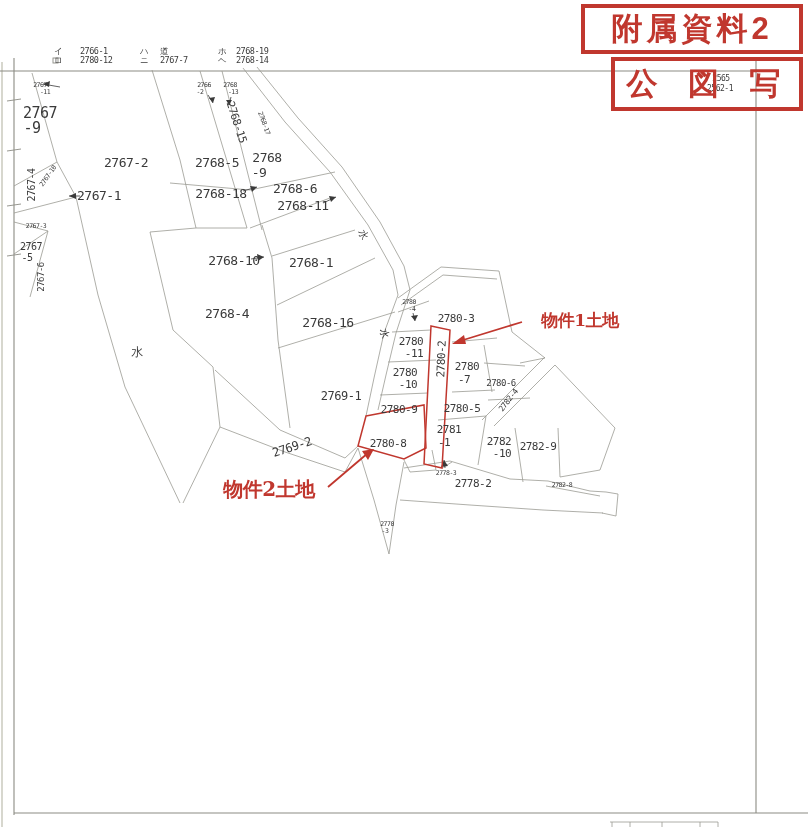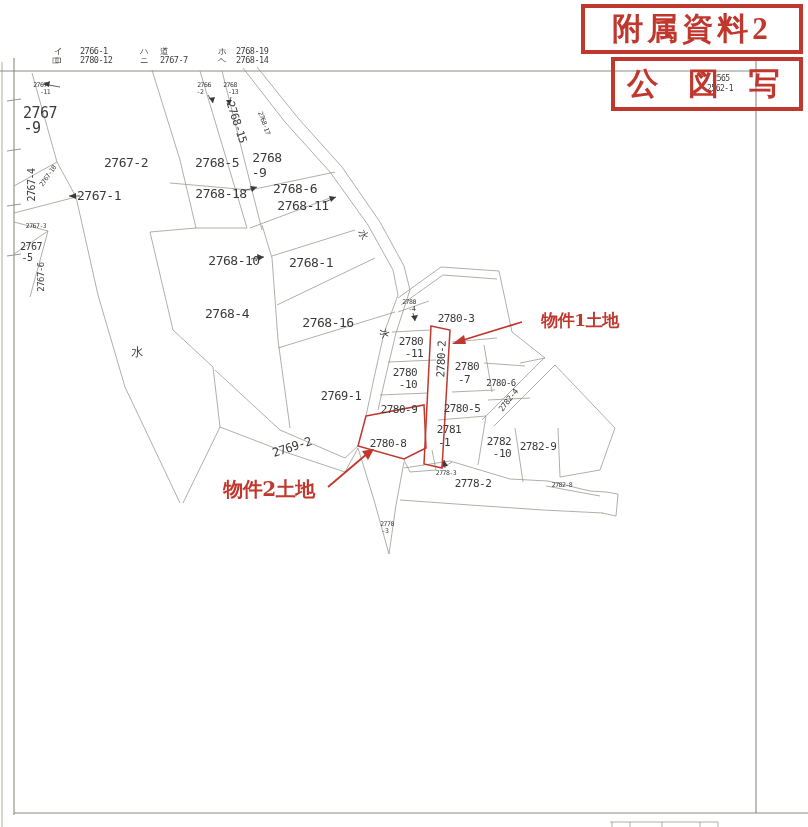--- a/index.html
+++ b/index.html
@@ -1,20 +1,20 @@
 <!DOCTYPE html>
 <html><head>
 <meta charset="utf-8">
 <style>
   html,body{margin:0;padding:0;}
   body{width:808px;height:827px;position:relative;background:#ffffff;overflow:hidden;
        font-family:"DejaVu Sans Mono","Liberation Mono",monospace;}
   .stamp{position:absolute;border:4px solid #c0372e;color:#c0372e;background:transparent;
          display:flex;align-items:center;justify-content:center;
-         font-family:Liberation Serif, serif;font-weight:bold;z-index:5;}
+         font-family:Liberation Sans, sans-serif;font-weight:bold;z-index:5;}
   #stamp-attachment{left:581px;top:4px;width:214px;height:42px;font-size:31px;letter-spacing:4px;}
   #stamp-mapcopy{left:611px;top:57px;width:184px;height:46px;font-size:31px;letter-spacing:7px;word-spacing:8px;}
   svg{position:absolute;left:0;top:0;z-index:1;}
   svg text{fill:#3a3a3a;text-anchor:middle;
            font-family:"DejaVu Sans Mono","Liberation Mono",monospace;letter-spacing:-0.5px;}
   .tiny{font-size:6.5px;}
   .sm{font-size:8px;}
   .m9{font-size:9px;}
   .m10{font-size:10px;}
   .med{font-size:11px;}

